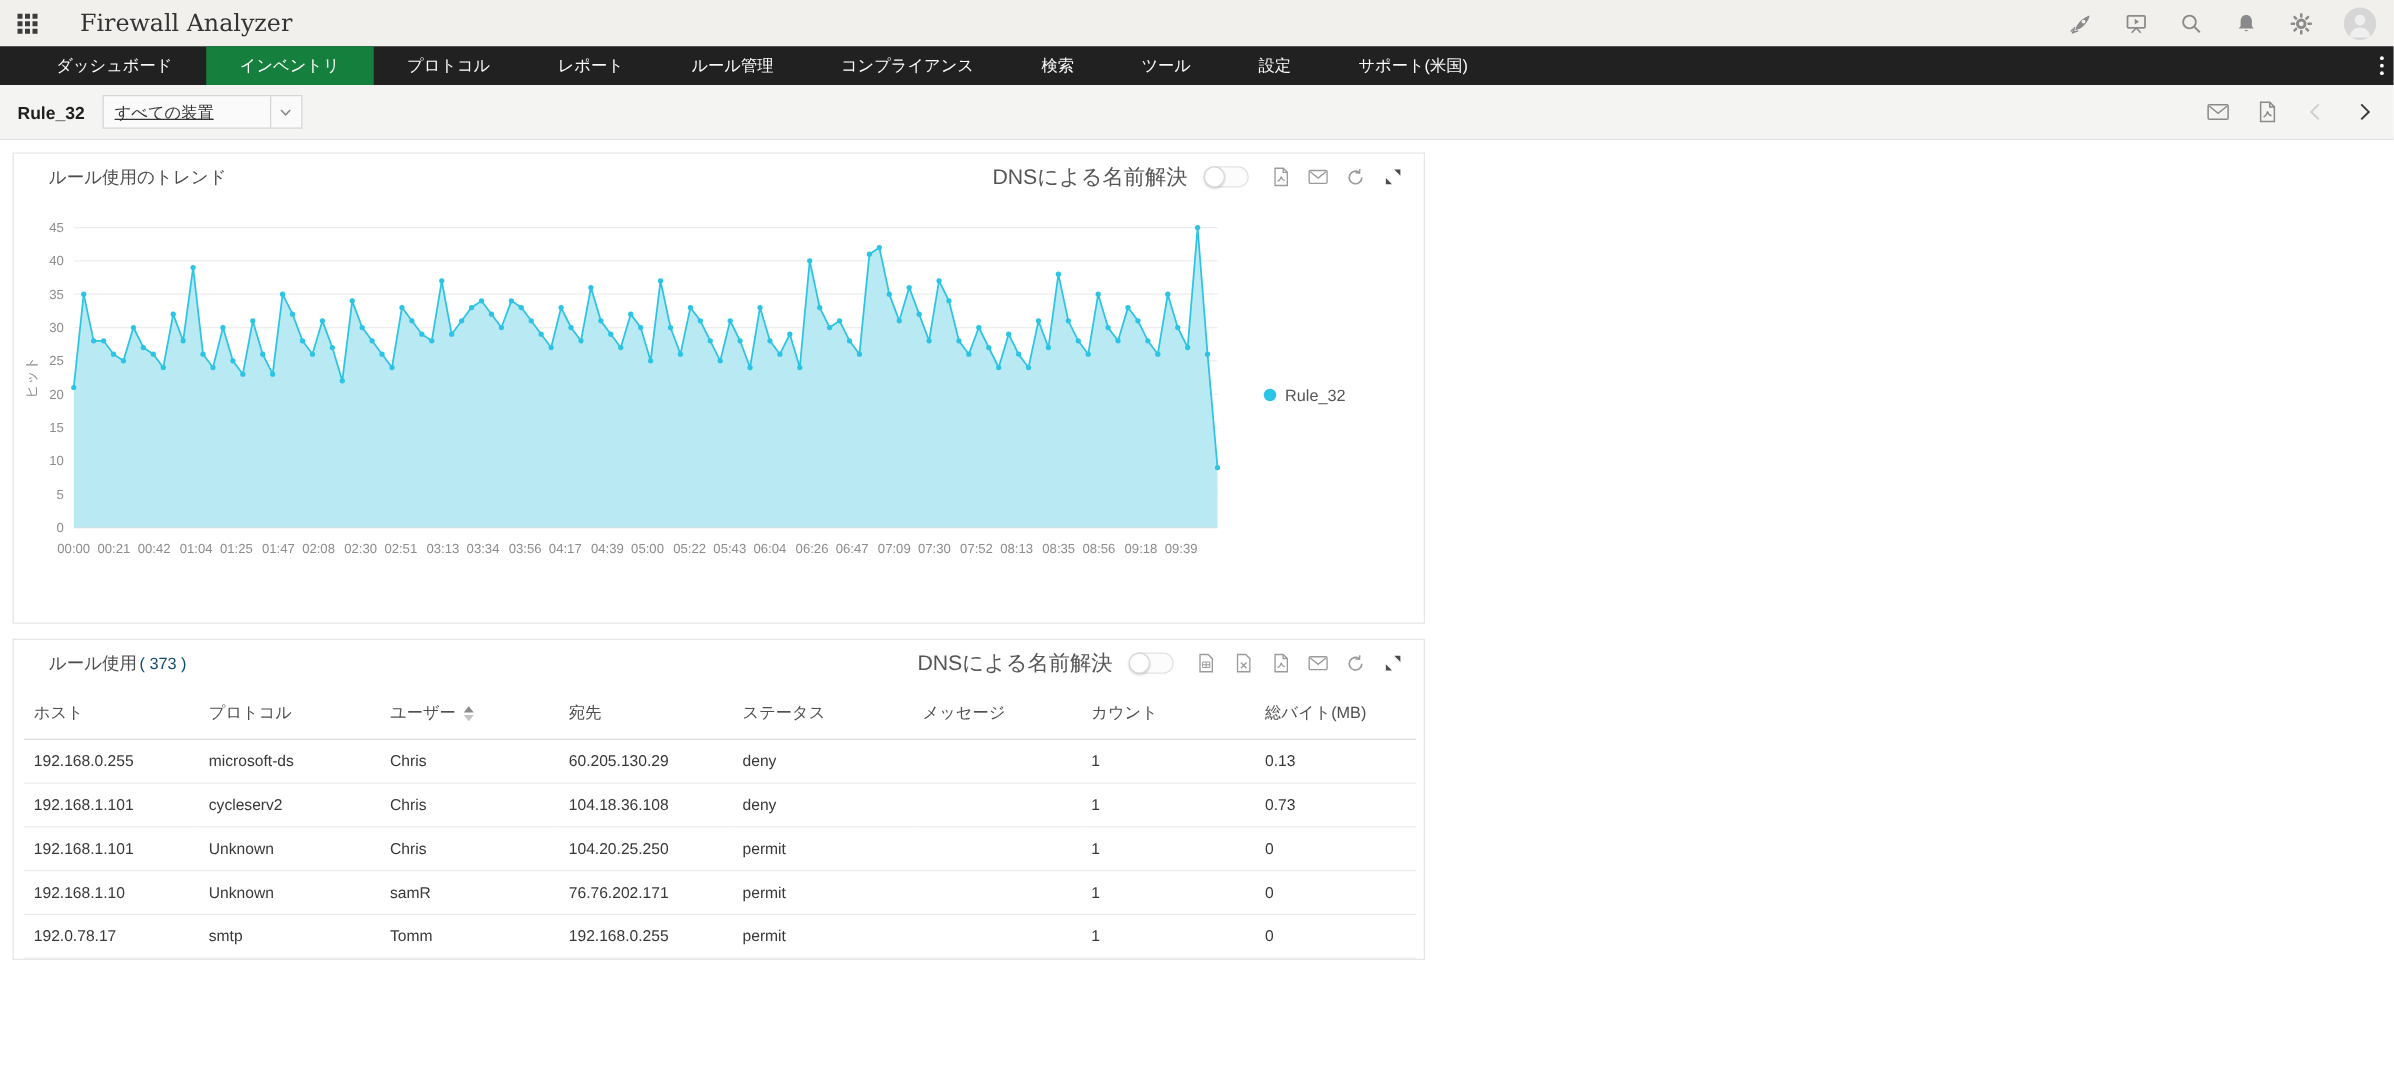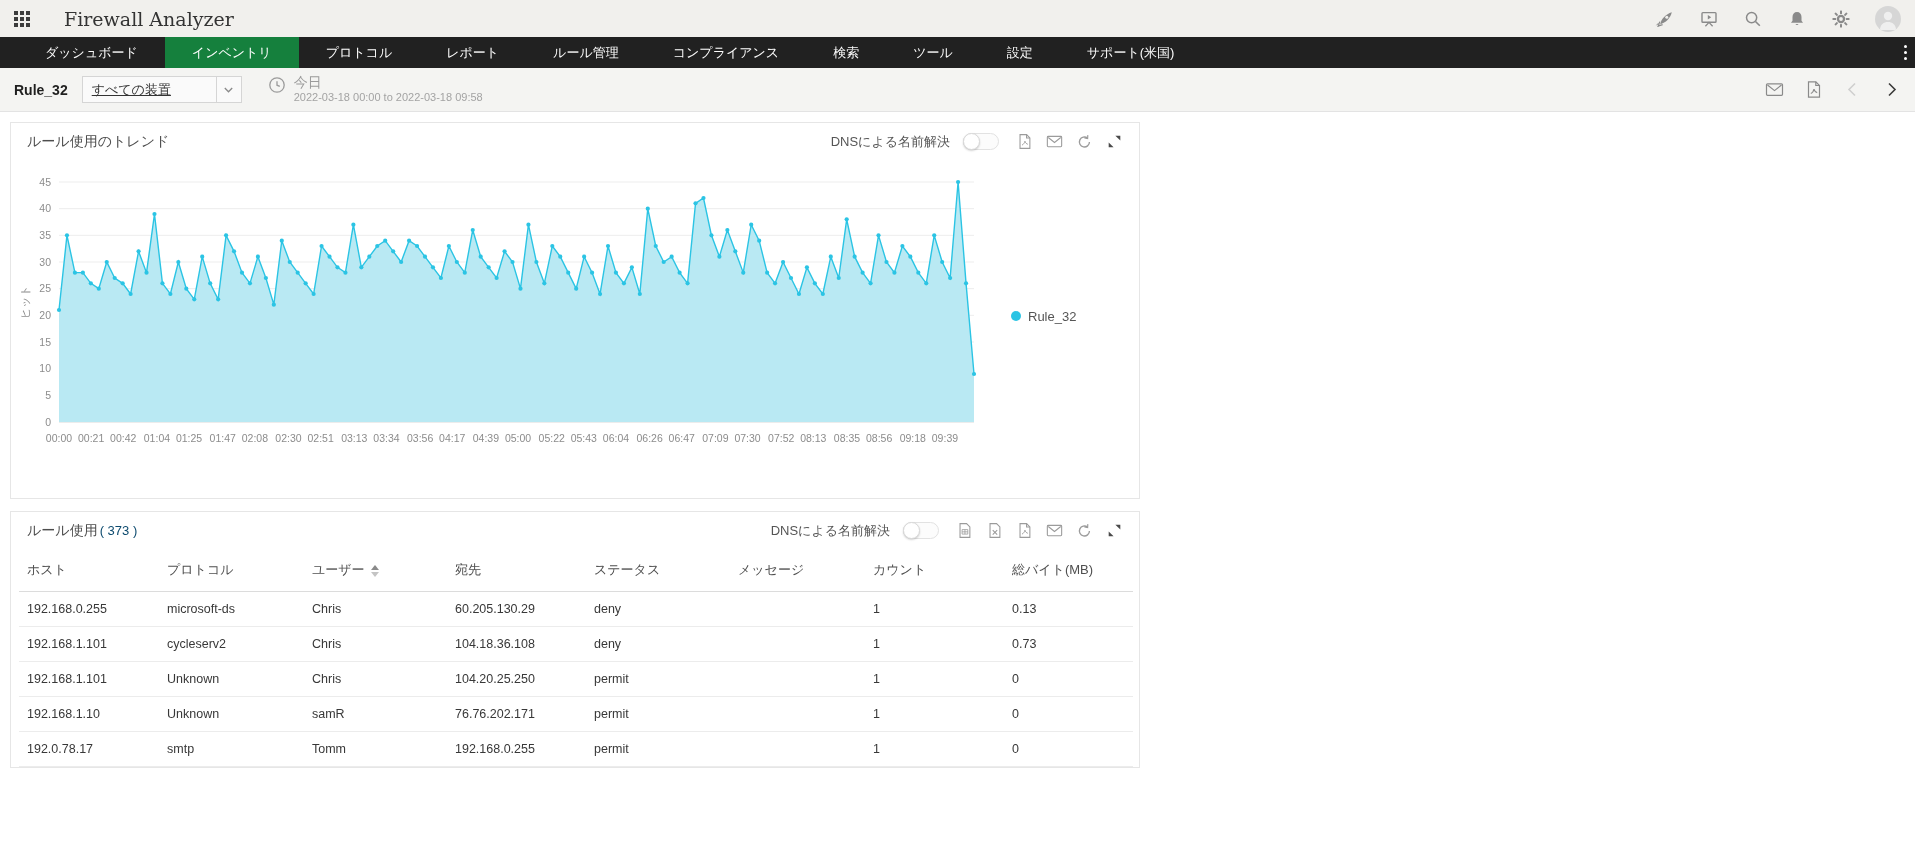--- a/index.html
+++ b/index.html
@@ -33,24 +33,24 @@
   .period-texts { display:flex; flex-direction:column; line-height:1.25; }
   .period-label { font-size:14px; color:#9b9b9b; }
   .period-range { font-size:11px; color:#a3a3a3; }
   .toolbar-icons { margin-left:auto; display:flex; align-items:center; gap:20px; }
   .ticon { width:19px; height:19px; cursor:pointer; }
   .ticon.disabled { cursor:default; }
 
   
   .panel { width:1130px; margin:10px 0 12px 10px; background:#fff; border:1px solid #e6e6e6; }
   .panel-header { height:37px; display:flex; align-items:center; padding:0 16px; }
-  .panel-title { font-size:14px; color:#4d4d4d; }
+  .panel-title { font-size:14px; color:#4d4d4d;margin-left:12px; }
   .panel-count { font-size:13px; color:#0c4a6e; margin-left:2px; }
   .panel-controls { margin-left:auto; display:flex; align-items:center; gap:13px; }
-  .dns-label { font-size:13px; color:#555; }
+  .dns-label { font-size:17px; color:#555; }
   .toggle { width:36px; height:17px; border:1px solid #e2e2e2; border-radius:9px; background:#fcfcfc; position:relative; cursor:pointer; margin-right:4px; }
   .toggle .knob { position:absolute; left:-1px; top:-1px; width:17px; height:17px; border-radius:50%;
     background:#fff; border:1px solid #d9d9d9; box-shadow:0 1px 2px rgba(0,0,0,.18); }
   .picon { width:17px; height:17px; cursor:pointer; }
 
   
   .chart-row { display:flex; padding:6px 0 32px 6px; }
   .legend { display:flex; align-items:center; gap:7px; margin:auto 0 auto 14px; cursor:pointer; }
   .legend-dot { width:10px; height:10px; border-radius:50%; }
   .legend-label { font-size:13px; color:#555; }
@@ -145,30 +145,20 @@
 </div>
 
 <div class="toolbar">
   <span class="rule-title">Rule_32</span>
   <div class="select-box">
     <span class="val">すべての装置</span>
     <span class="caret">
       <svg width="9" height="6" viewBox="0 0 9 6">
           <path d="M0.8 1 L4.5 4.8 L8.2 1" fill="none" stroke="#8a8a8a" stroke-width="1.3"></path>
         </svg>
-    </span>
-  </div>
-  <div class="period">
-    <svg width="18" height="18" viewBox="0 0 18 18" style="margin-top:2px;">
-      <circle cx="9" cy="9" r="7.2" fill="none" stroke="#9b9b9b" stroke-width="1.3"></circle>
-      <path d="M9 5.2 V9.2 L11.8 10.4" fill="none" stroke="#9b9b9b" stroke-width="1.3"></path>
-    </svg>
-    <span class="period-texts">
-      <span class="period-label">今日</span>
-      <span class="period-range">2022-03-18 00:00 to 2022-03-18 09:58</span>
     </span>
   </div>
   <div class="toolbar-icons">
     <svg class="ticon" viewBox="0 0 19 19">
       <rect x="1.5" y="3.8" width="16" height="11.5" rx="1" fill="none" stroke="#8a8a8a" stroke-width="1.2"></rect>
       <path d="M2.5 5 L9.5 10.6 L16.5 5" fill="none" stroke="#8a8a8a" stroke-width="1.2"></path>
     </svg>
     <svg class="ticon" viewBox="0 0 19 19">
       <path d="M4.5 1.8 H11.8 L15.5 5.5 V17.2 H4.5 Z" fill="none" stroke="#8a8a8a" stroke-width="1.2"></path>
       <path d="M11.8 1.8 V5.5 H15.5" fill="none" stroke="#8a8a8a" stroke-width="1.2"></path>

